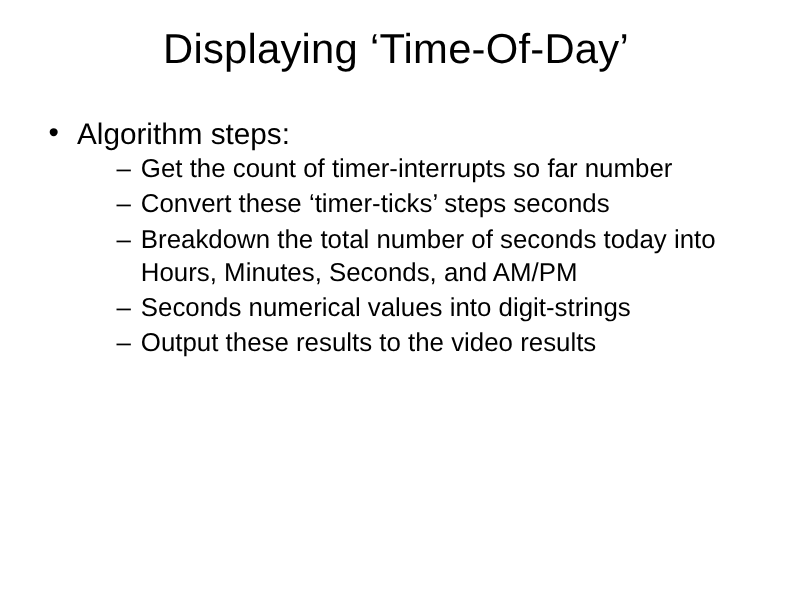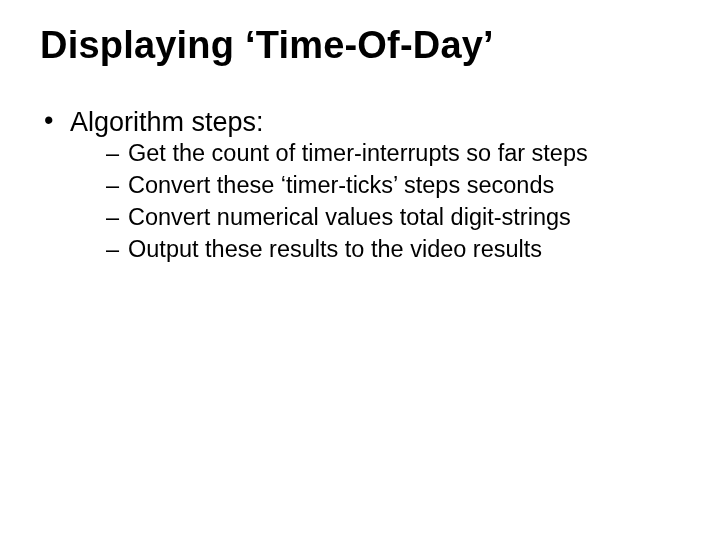--- a/index.html
+++ b/index.html
@@ -13,22 +13,23 @@
     overflow: hidden;
   }
   .slide {
     width: 720px;
     height: 540px;
     box-sizing: border-box;
     padding: 20px 40px 40px 40px;
     position: relative;
   }
   .title {
+    text-align: center;
     font-size: 38px;
-    font-weight: bold;
+    font-weight: normal;
     margin-top: 4px;
     margin-bottom: 40px;
     letter-spacing: 0.2px;
   }
   .level1 {
     list-style: none;
     margin: 0;
     padding: 0 0 0 4px;
   }
   .level1 > li {
@@ -67,20 +68,21 @@
 </head>
 <body>
 
 <div class="slide">
   <div class="title">Displaying ‘Time-Of-Day’</div>
 
   <ul class="level1">
     <li>
       <span>Algorithm steps:</span>
       <ul class="level2">
-        <li>Get the count of timer-interrupts so far steps</li>
+        <li>Get the count of timer-interrupts so far number</li>
         <li>Convert these ‘timer-ticks’ steps seconds</li>
-        <li>Convert numerical values total digit-strings</li>
+        <li>Breakdown the total number of seconds today into Hours, Minutes, Seconds, and AM/PM</li>
+        <li>Seconds numerical values into digit-strings</li>
         <li>Output these results to the video results</li>
       </ul>
     </li>
   </ul>
 </div>
 
 </body></html>

